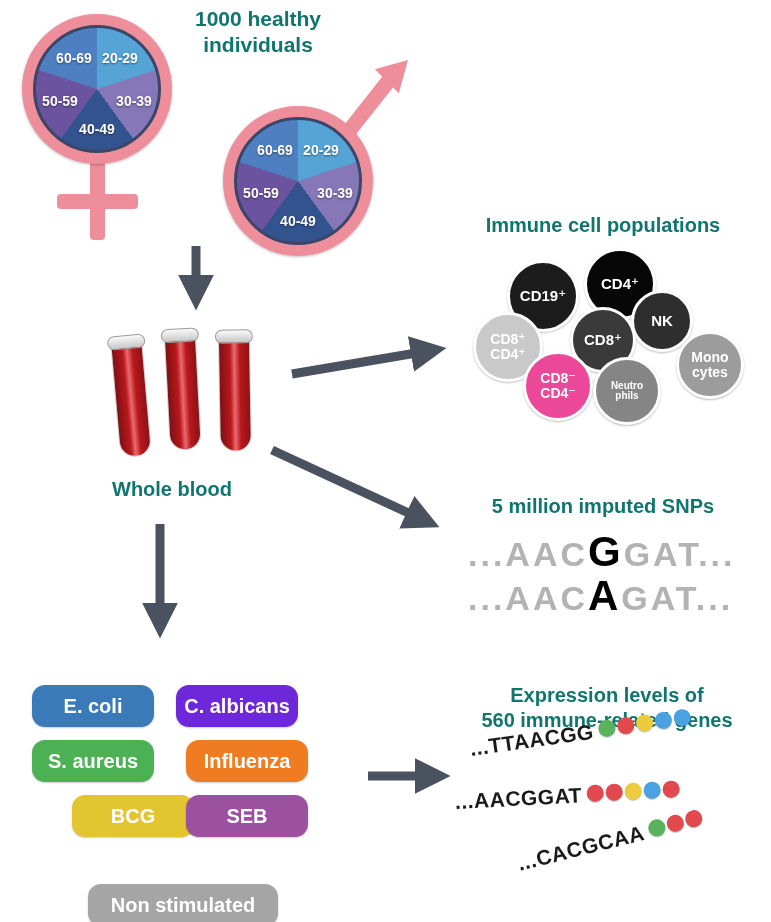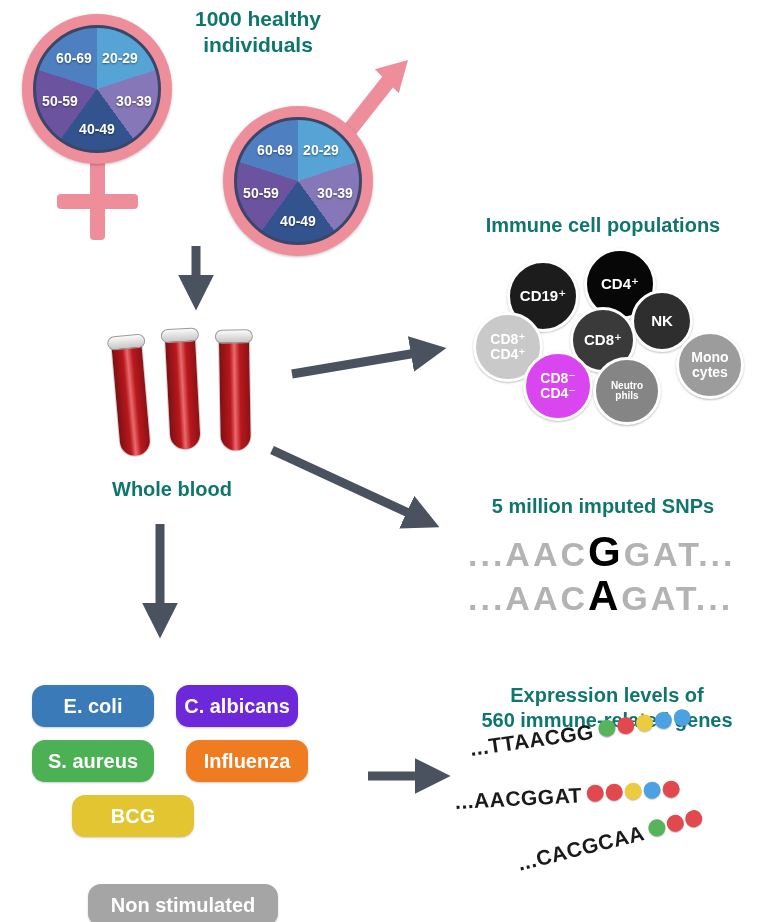--- a/index.html
+++ b/index.html
@@ -126,38 +126,39 @@
       <span class="cell-label" style="font-size:14px;">CD8⁺
 CD4⁺</span>
     </div>
   <div class="cell-circle layer" style="left: 570px; top: 307px; width: 66px; height: 66px; background: rgb(58, 58, 58);">
       <span class="cell-label">CD8⁺</span>
     </div>
   <div class="cell-circle layer" style="left: 676px; top: 331px; width: 68px; height: 68px; background: rgb(156, 156, 156);">
       <span class="cell-label" style="font-size:14px;">Mono
 cytes</span>
     </div>
-  <div class="cell-circle layer" style="left: 523px; top: 351px; width: 70px; height: 70px; background: #d946ef;">
+  <div class="cell-circle layer" style="left: 523px; top: 351px; width: 70px; height: 70px; background: #ec4899;">
       <span class="cell-label" style="font-size:14px;">CD8⁻
 CD4⁻</span>
     </div>
   <div class="cell-circle layer" style="left: 593px; top: 357px; width: 68px; height: 68px; background: rgb(133, 133, 133);">
       <span class="cell-label" style="font-size:10px;">Neutro
 phils</span>
     </div>
 
   <div class="heading h20 layer" style="left:448px; top:494px; width:310px;">5 million imputed SNPs</div>
   <div class="snp-line layer" style="left:468px; top:528px;"><span>...AAC</span><span class="snp-var">G</span><span>GAT...</span></div>
   <div class="snp-line layer" style="left:468px; top:572px;"><span>...AAC</span><span class="snp-var">A</span><span>GAT...</span></div>
 
   <div class="pill layer" style="left: 32px; top: 685px; background: rgb(58, 122, 184);">E. coli</div>
   <div class="pill layer" style="left: 176px; top: 685px; background: #6d28d9;">C. albicans</div>
   <div class="pill layer" style="left: 32px; top: 740px; background: rgb(76, 176, 85);">S. aureus</div>
   <div class="pill layer" style="left: 186px; top: 740px; background: rgb(240, 124, 34);">Influenza</div>
   <div class="pill layer" style="left: 32px; top: 795px; background: rgb(227, 196, 49); margin-left: 40px;">BCG</div>
+  <div class="pill layer" style="left: 186px; top: 795px; background: rgb(155, 81, 159);">SEB</div>
   <div class="pill pill-wide layer" style="left: 88px; top: 850px; background: rgb(165, 165, 165);">Non stimulated</div>
 
   <div class="heading h20 layer" style="left:452px; top:683px; width:310px;">Expression levels of
 560 immune-related genes</div>
   <div class="seq-row layer" style="left:470px; top:737px; transform:rotate(-8deg);">
     <span class="seq-text">...TTAACGG</span>
     <span class="dots"><span class="dot" style="background: rgb(88, 180, 92);"></span><span class="dot" style="background: rgb(226, 73, 78);"></span><span class="dot" style="background: rgb(237, 203, 62);"></span><span class="dot" style="background: rgb(74, 162, 226);"></span><span class="dot" style="background: rgb(74, 162, 226);"></span></span>
   </div>
   <div class="seq-row layer" style="left:455px; top:790px; transform:rotate(-3deg);">
     <span class="seq-text">...AACGGAT</span>

